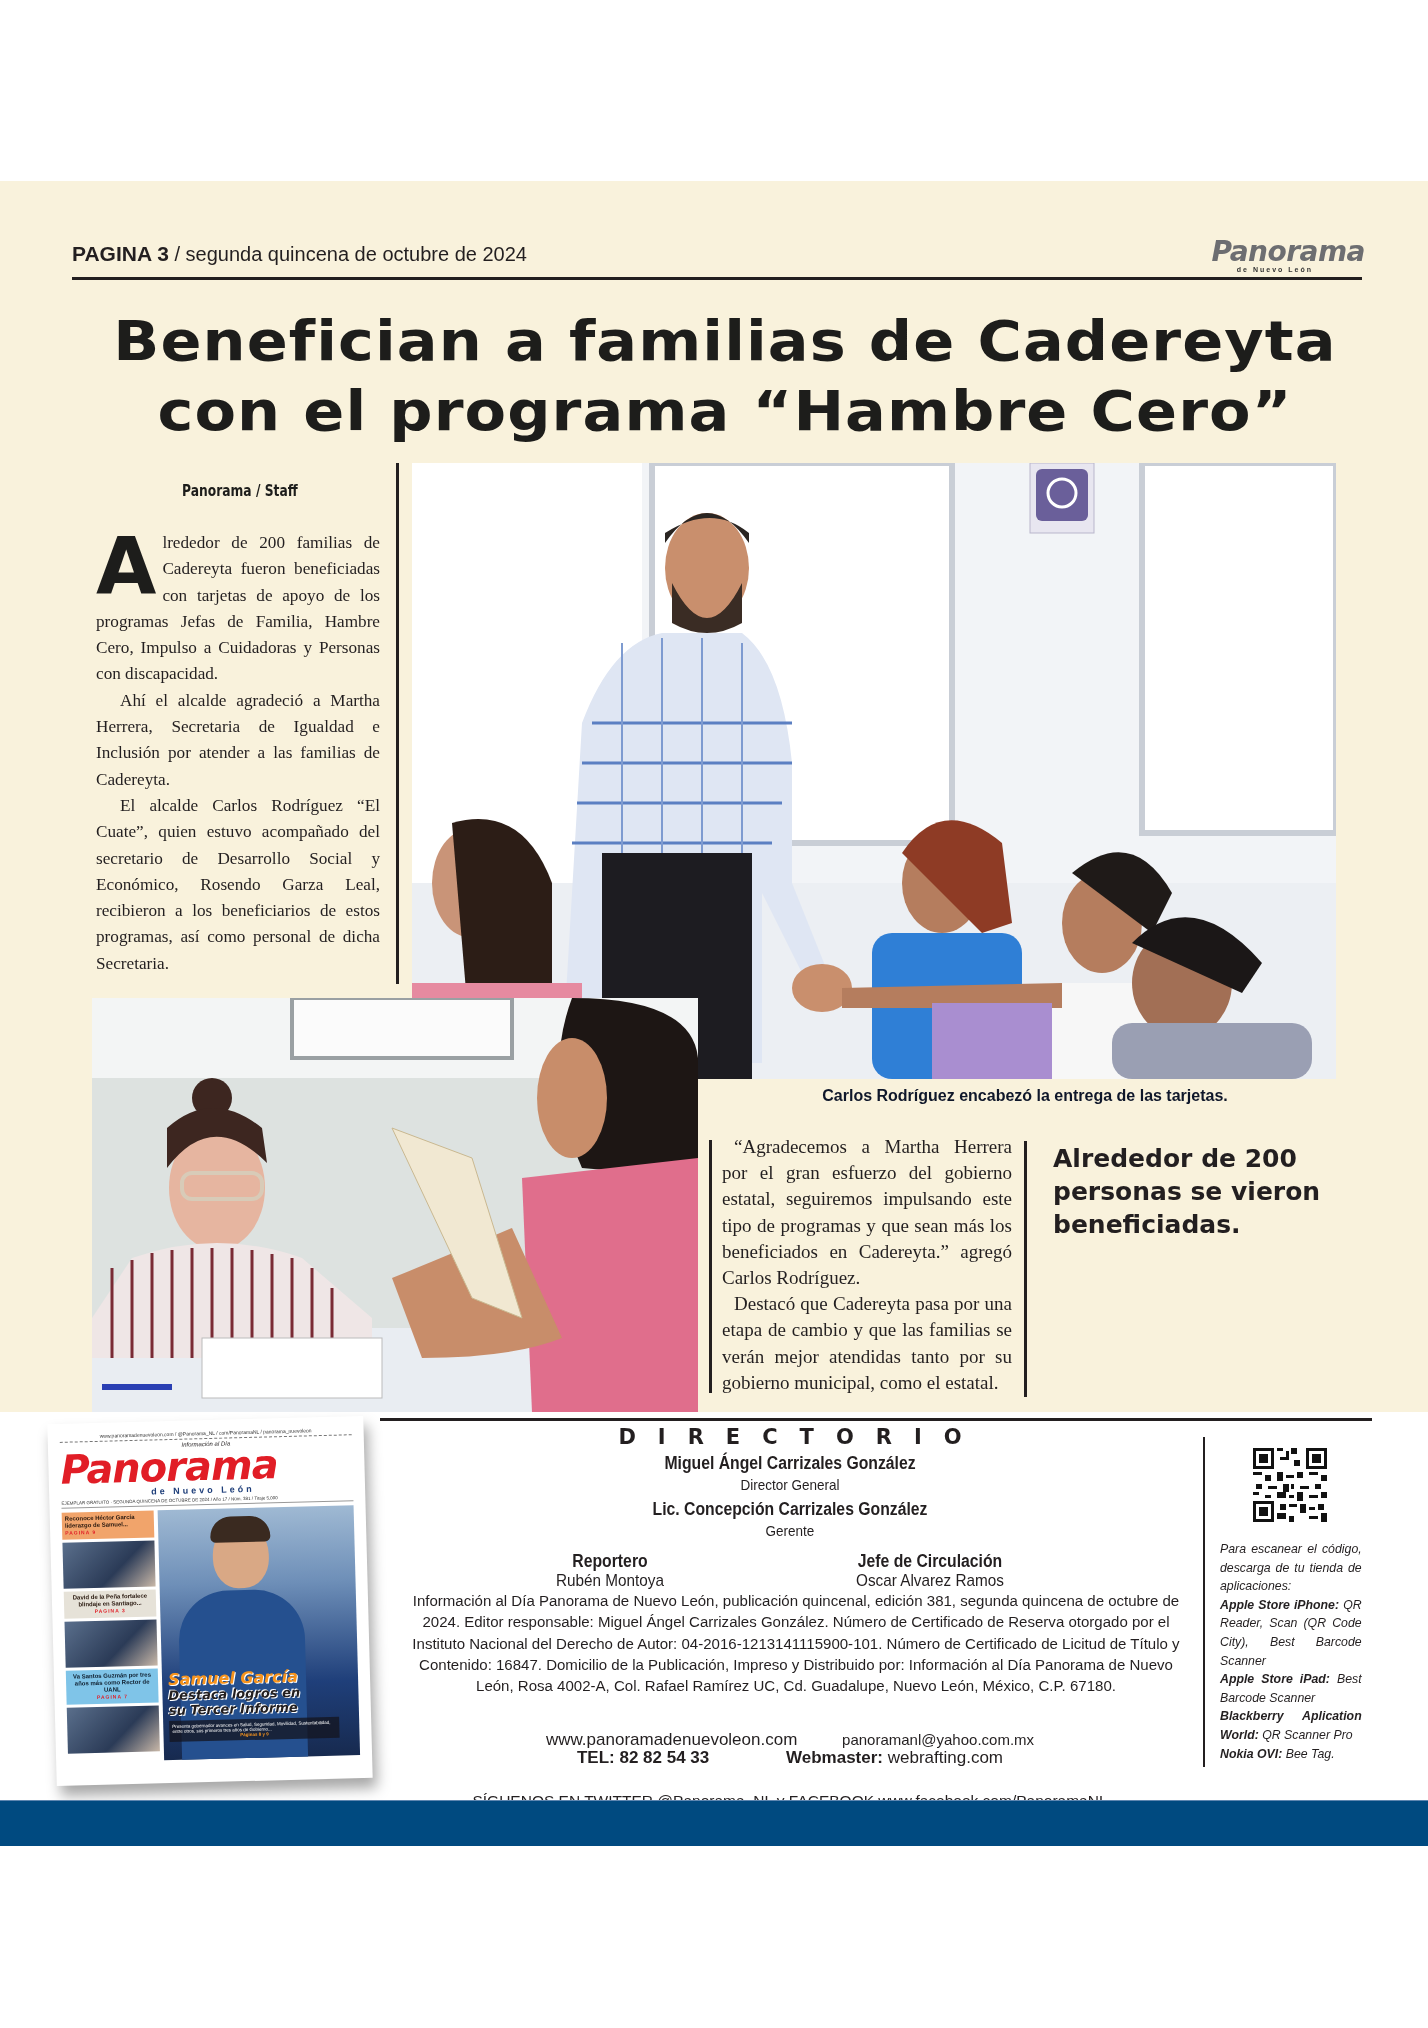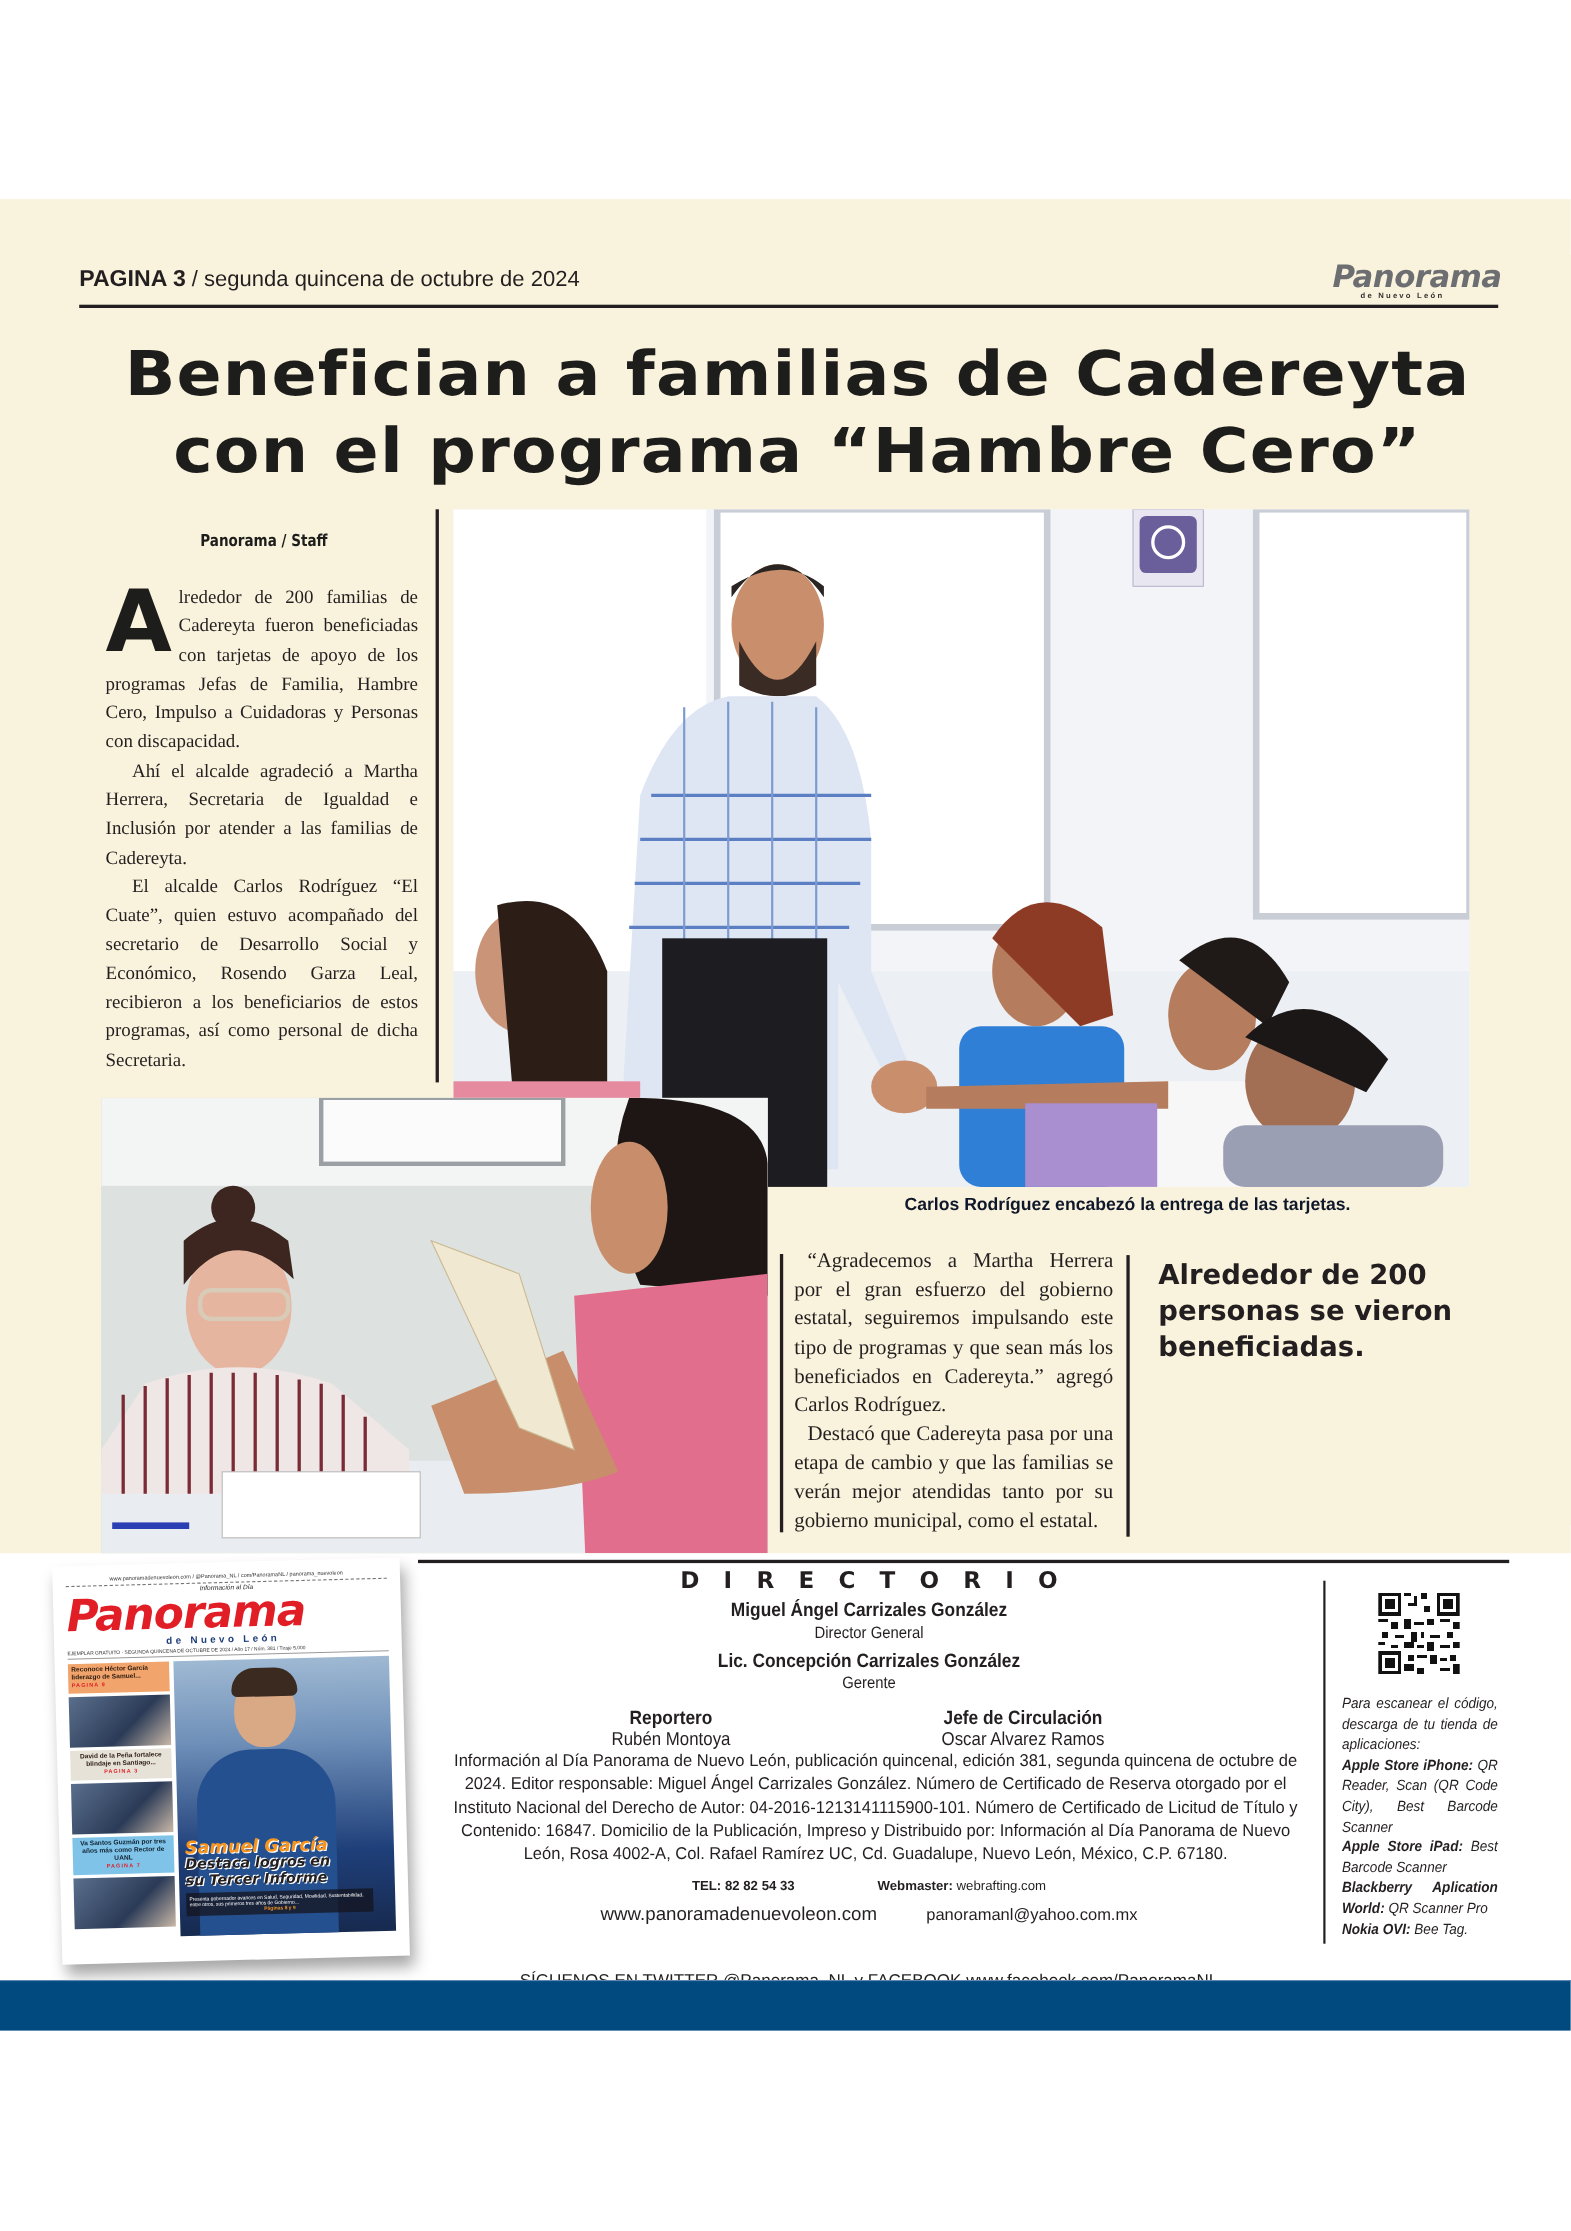--- a/index.html
+++ b/index.html
@@ -66,21 +66,21 @@
 
   .directorio { position: absolute; left: 380px; top: 1425px; width: 820px; text-align: center; }
   .dir-title { font-family: "DejaVu Sans", sans-serif; font-weight: 900; font-size: 21px; letter-spacing: 22px; color: #231f20; margin-left: 22px; }
   .dir-name { font-weight: 700; font-size: 17.5px; transform: scaleX(0.9); margin-top: 2px; line-height: 24px; }
   .dir-role { font-size: 15px; transform: scaleX(0.9); line-height: 20px; }
   .dir-pair { position: absolute; top: 120px; width: 820px; }
   .dir-pair .cell { position: absolute; text-align: center; width: 260px; }
   .dir-pair .cell .t { font-weight: 700; font-size: 17.5px; transform: scaleX(0.9); line-height: 20px; }
   .dir-pair .cell .v { font-size: 17px; transform: scaleX(0.9); line-height: 20px; }
   .legal { position: absolute; left: 392px; top: 1590px; width: 808px; text-align: center; font-size: 15.5px; line-height: 21.3px; transform: scaleX(0.97); transform-origin: center; color: #231f20; }
-  .contact1 { position: absolute; left: 380px; top: 1707px; width: 820px; text-align: center; font-size: 12px; }
+  .contact1 { position: absolute; left: 380px; top: 1748px; width: 820px; text-align: center; font-size: 17px; }
   .contact1 .tel { font-weight: 700; margin-right: 72px; }
   .contact1 b { font-weight: 700; }
   .contact2 { position: absolute; left: 380px; top: 1730px; width: 820px; text-align: center; font-size: 17px; }
   .contact2 .mail { font-size: 15px; margin-left: 40px; }
   .contact3 { position: absolute; left: 380px; top: 1752px; width: 820px; text-align: center; font-size: 15.5px; margin-top: 40px; }
 
   .vrule-foot { position: absolute; left: 1203px; top: 1437px; width: 2px; height: 330px; background: #231f20; }
   .qr { position: absolute; left: 1253px; top: 1448px; width: 74px; height: 74px; }
   .qr-text { position: absolute; left: 1220px; top: 1540px; width: 154px; font-size: 13.4px; line-height: 18.6px; font-style: italic; text-align: justify; color: #231f20; transform: scaleX(0.92); transform-origin: left; }
   .qr-text b { font-weight: 700; }

